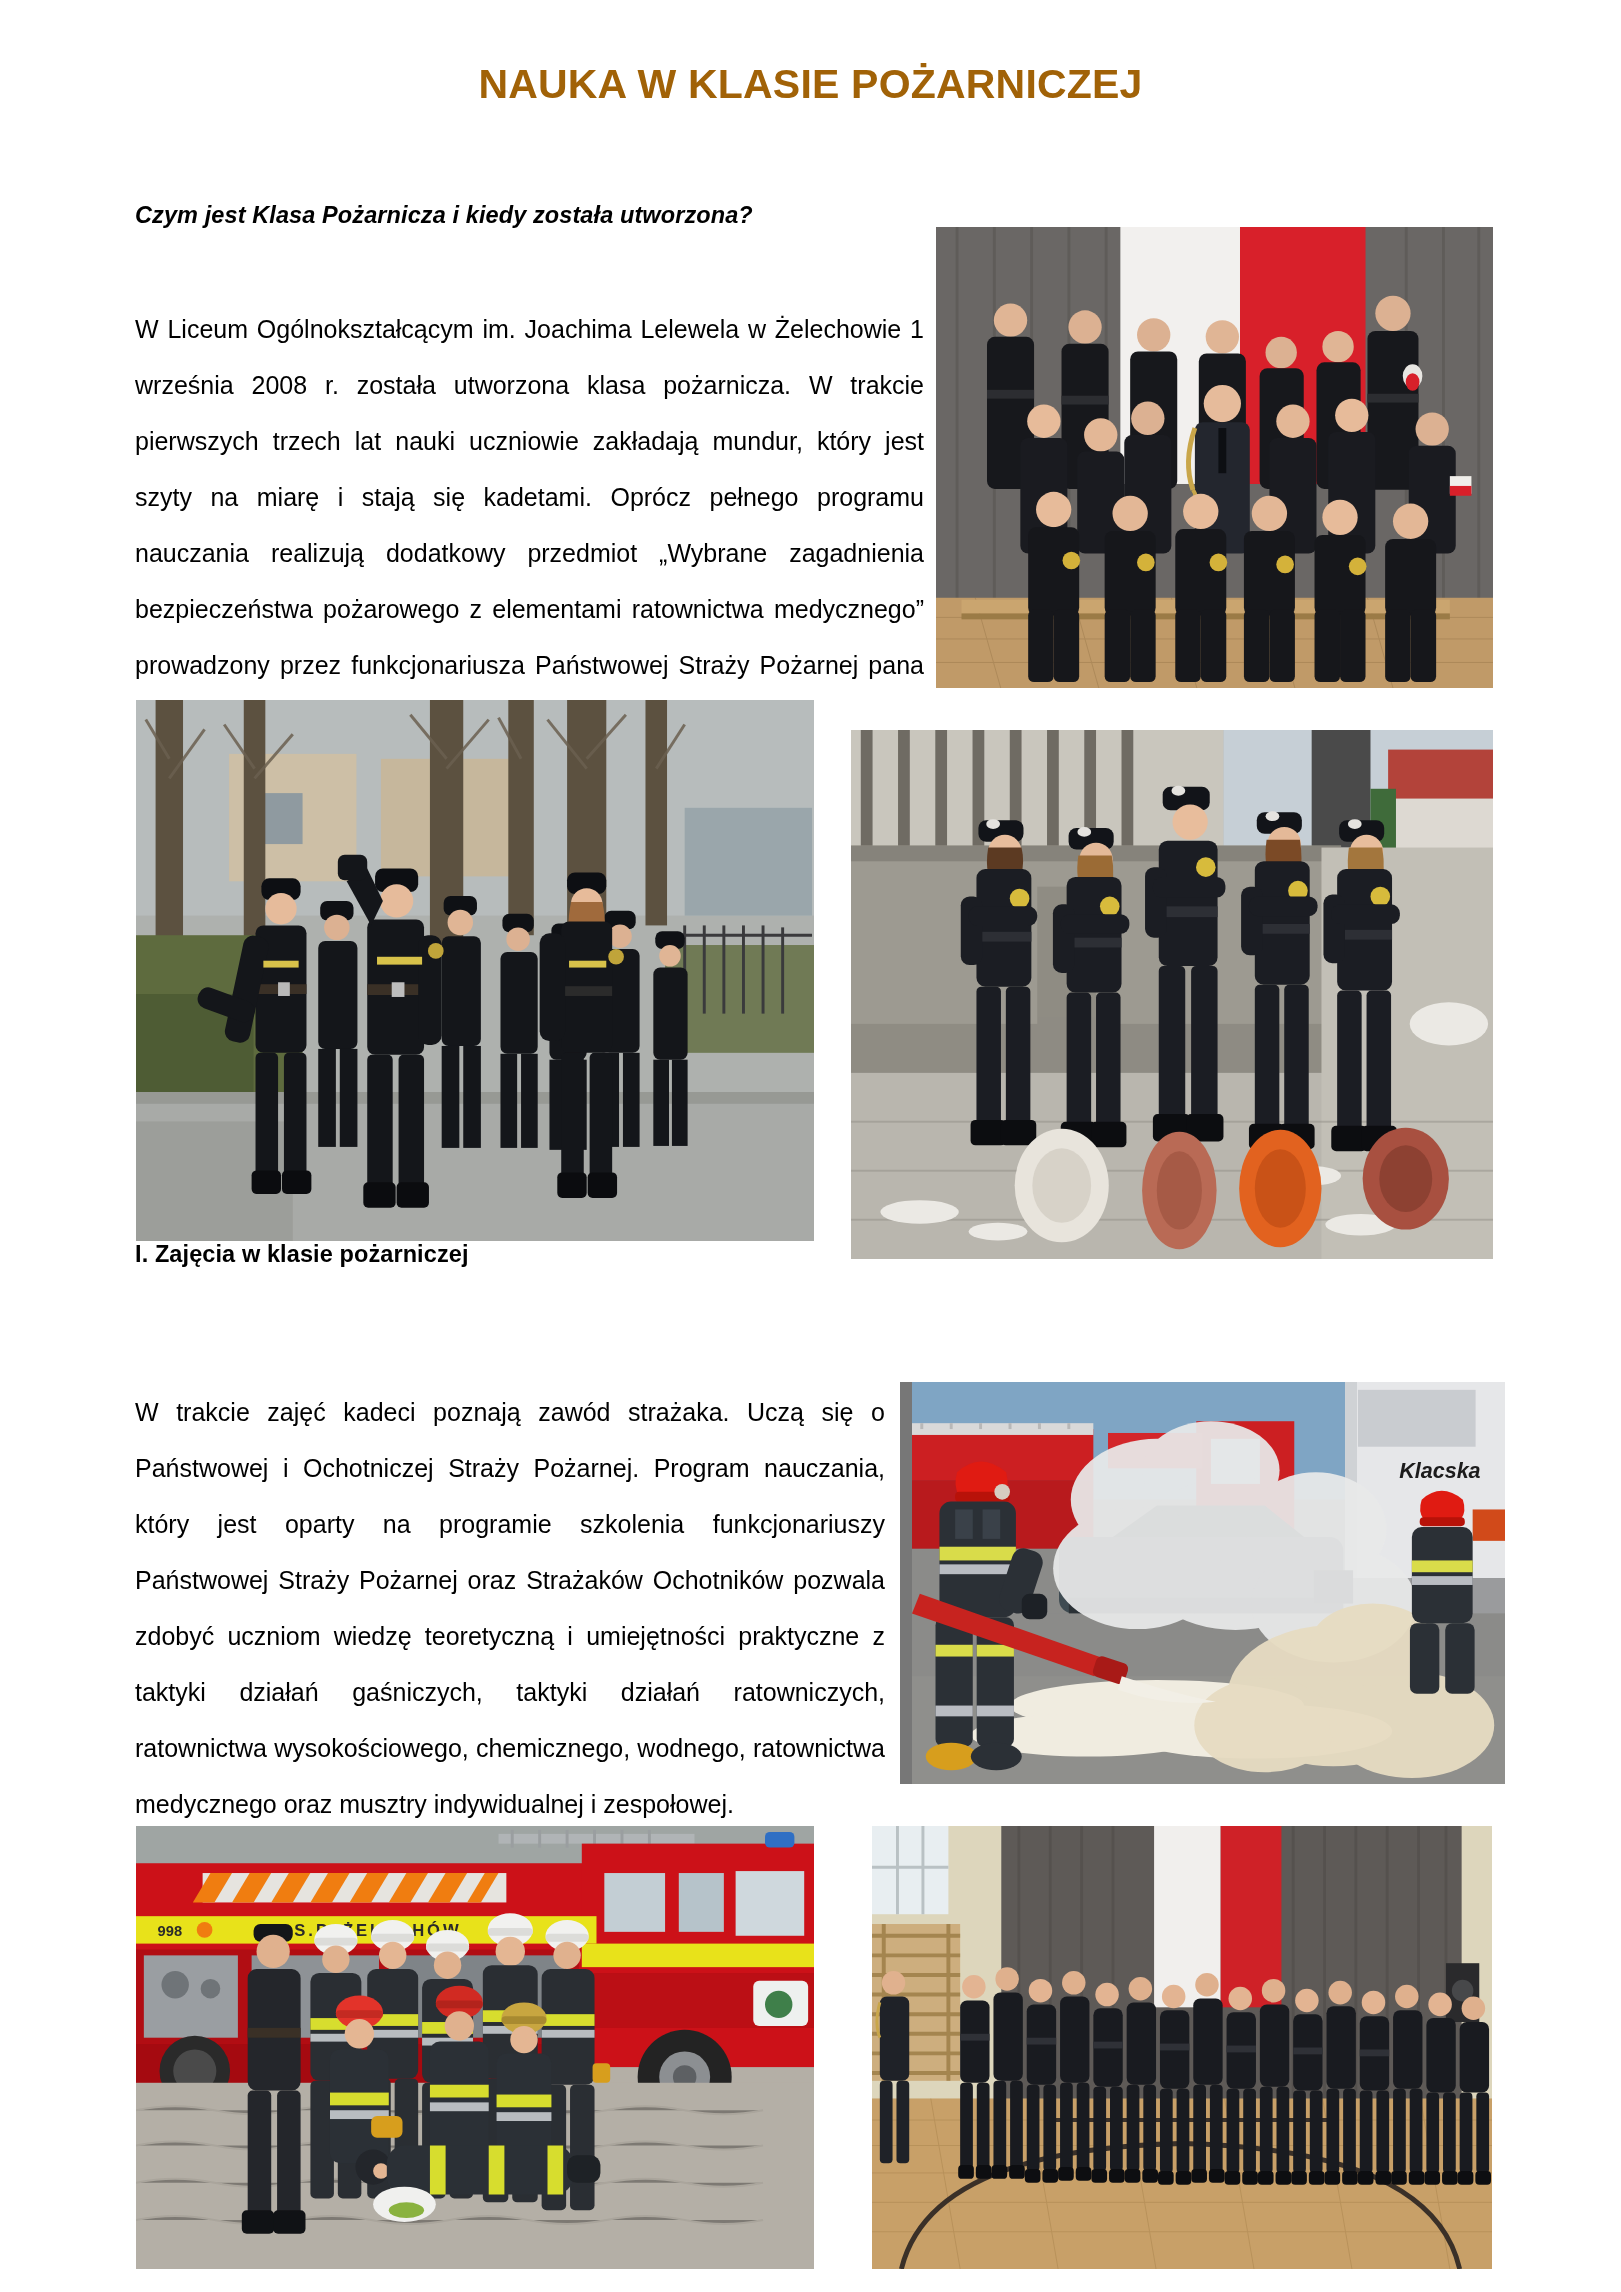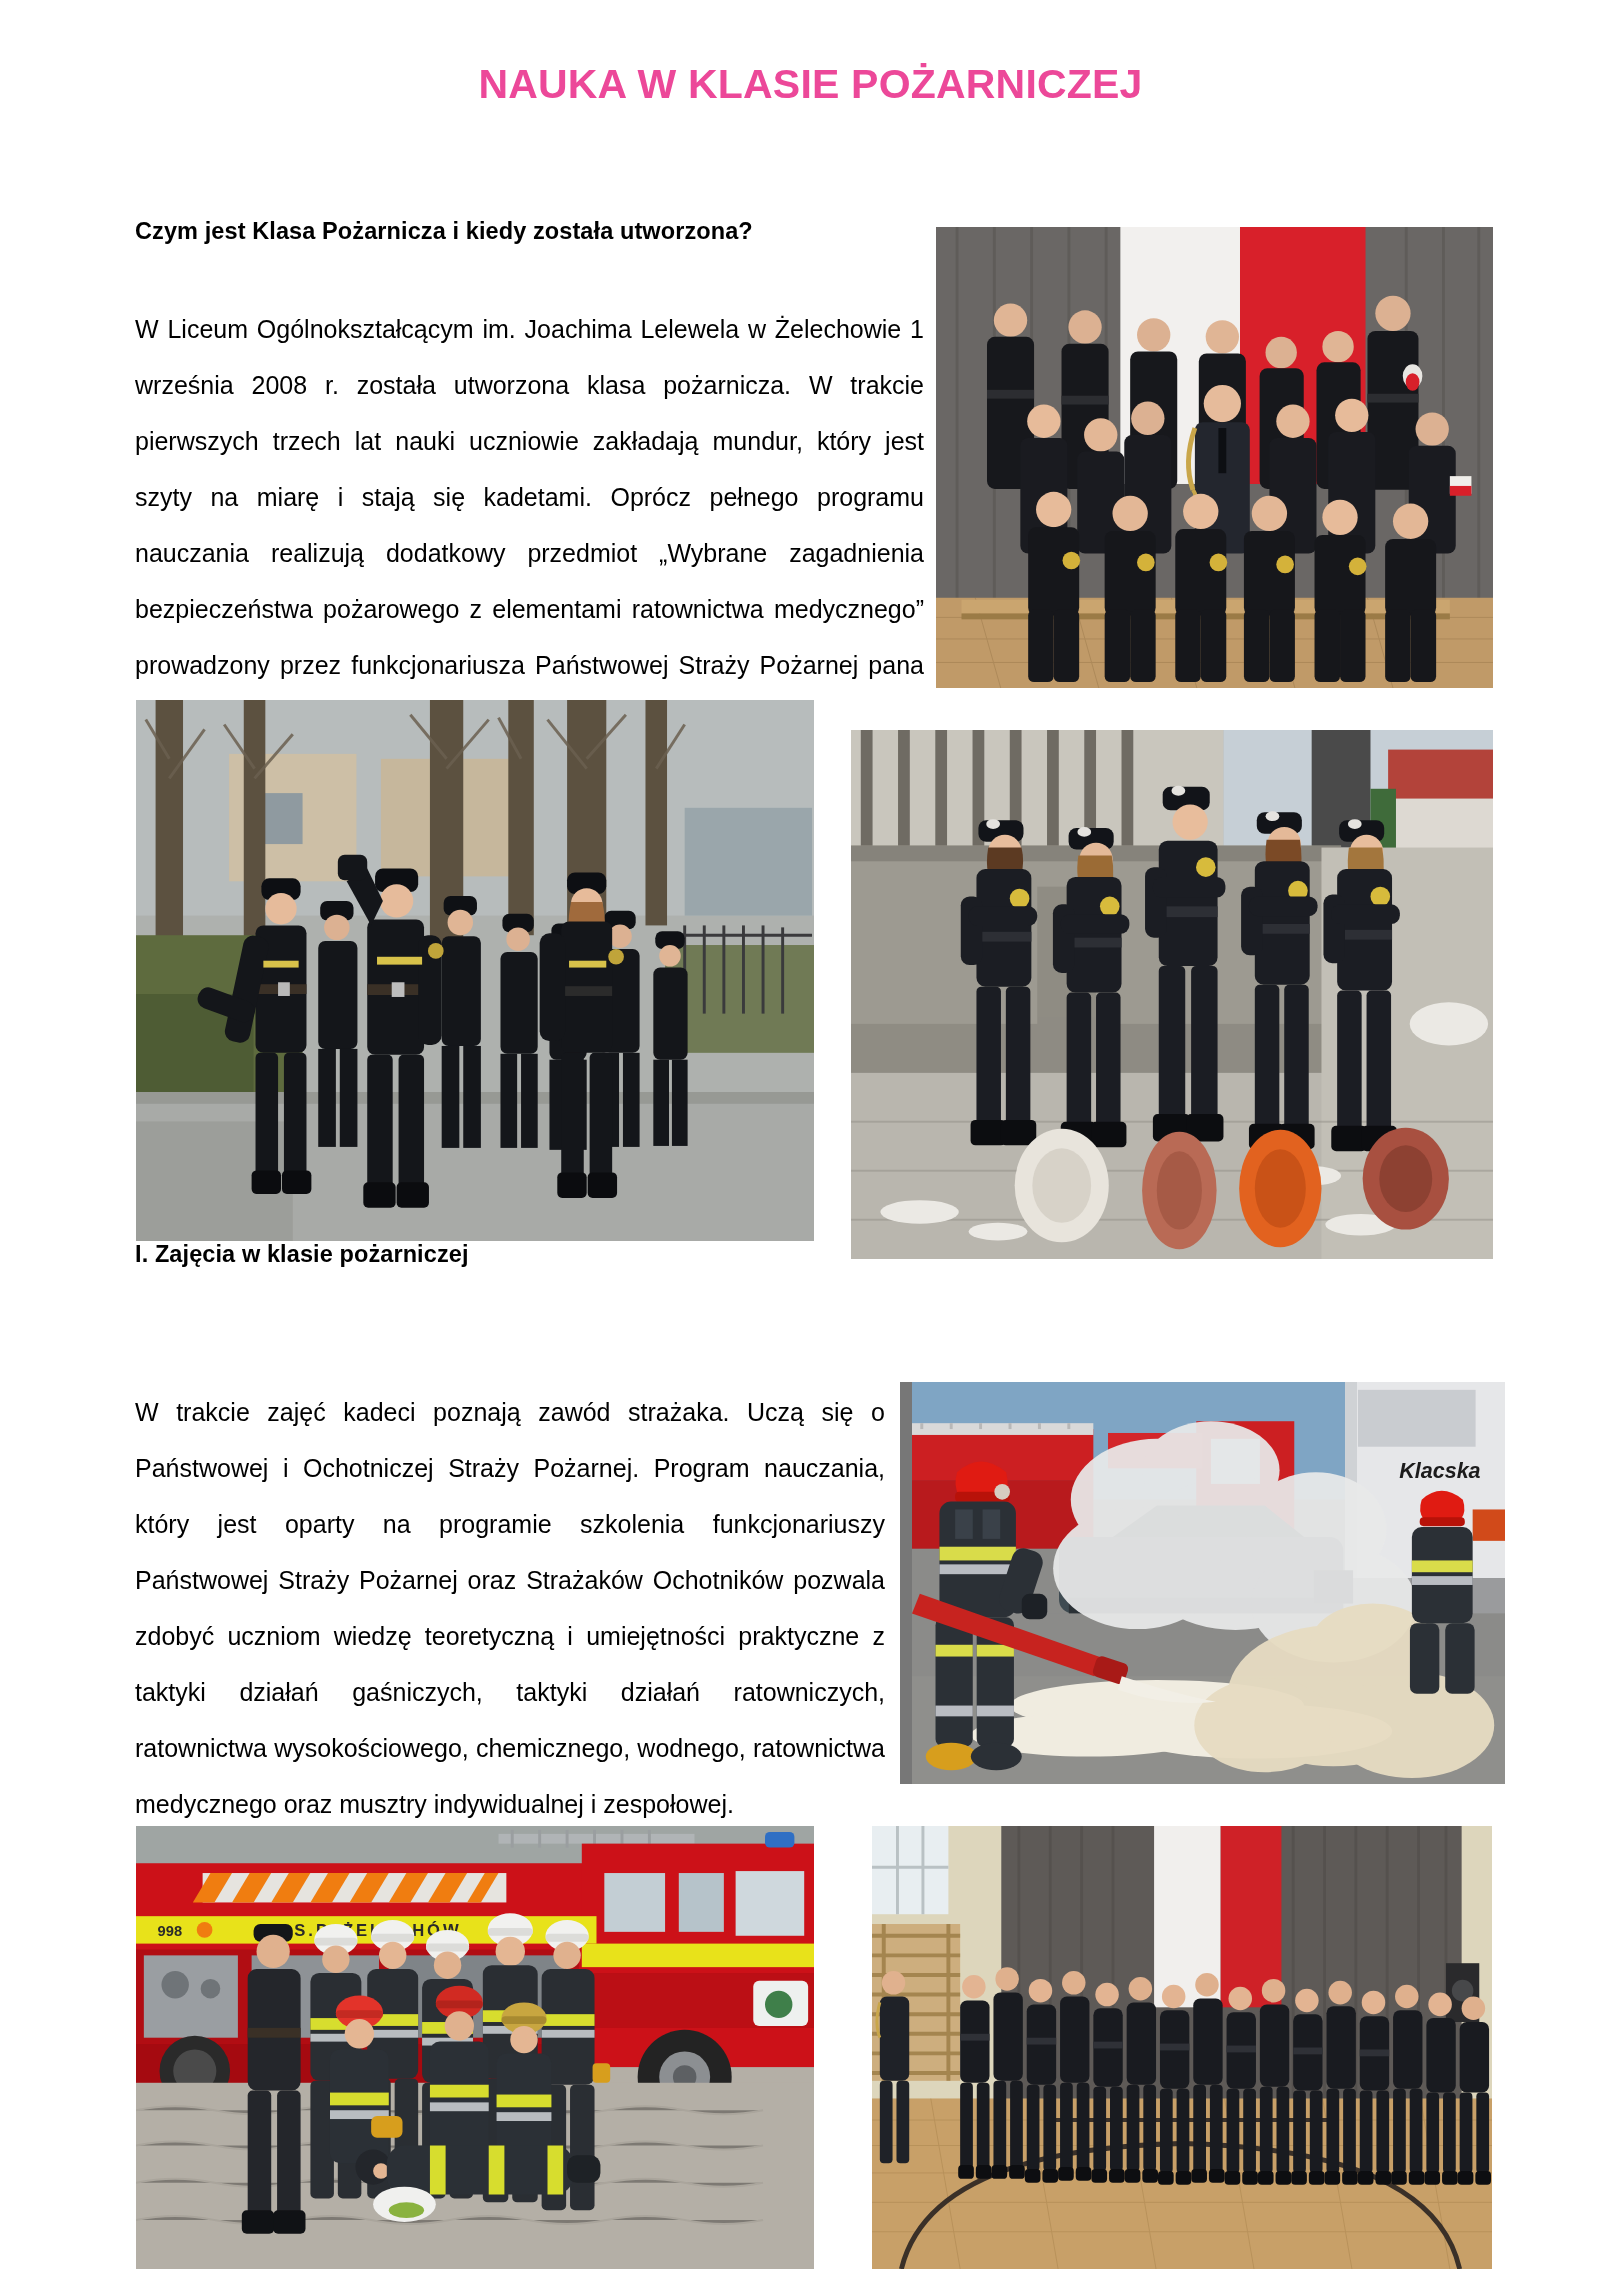--- a/index.html
+++ b/index.html
@@ -20,30 +20,30 @@
   }
   .doc-title {
     position: absolute;
     left: 0;
     top: 61px;
     width: 1621px;
     text-align: center;
     font-size: 41px;
     font-weight: bold;
     letter-spacing: 0.2px;
-    color: #ec4899;
+    color: #a16207;
   }
   .heading {
     position: absolute;
     font-size: 23.5px;
     font-weight: bold;
     color: #000;
     letter-spacing: 0.1px;
   }
-  #heading-1 { left: 135px; top: 218px; }
+  #heading-1 { left: 135px; top: 202px; font-style: italic; }
   #heading-2 { left: 135px; top: 1232px; margin-top: 9px; }
 
   .body-text {
     position: absolute;
     font-size: 25px;
     line-height: 56px;
     text-align: justify;
     text-justify: inter-word;
     color: #000;
     hyphens: none;

